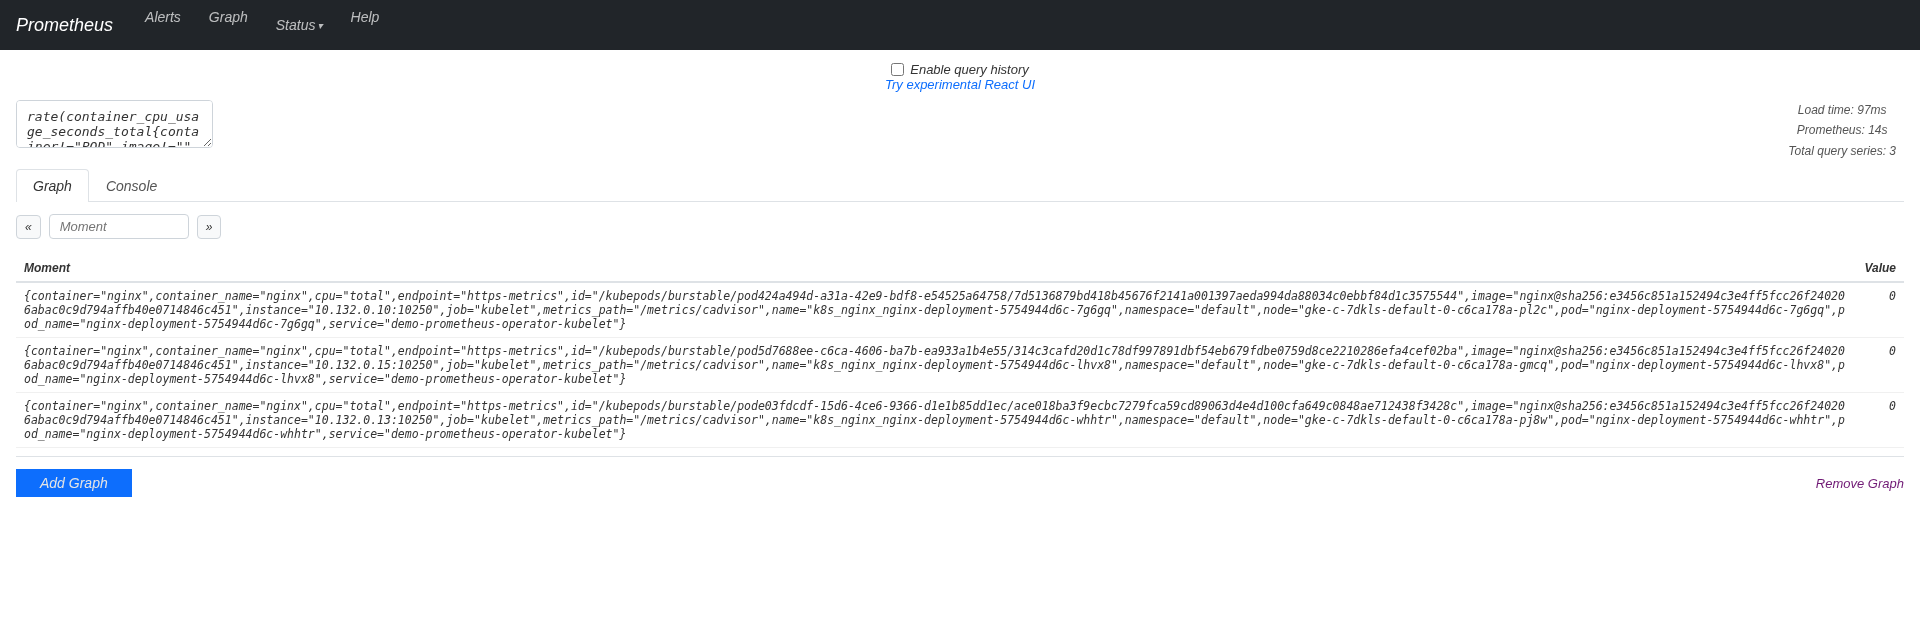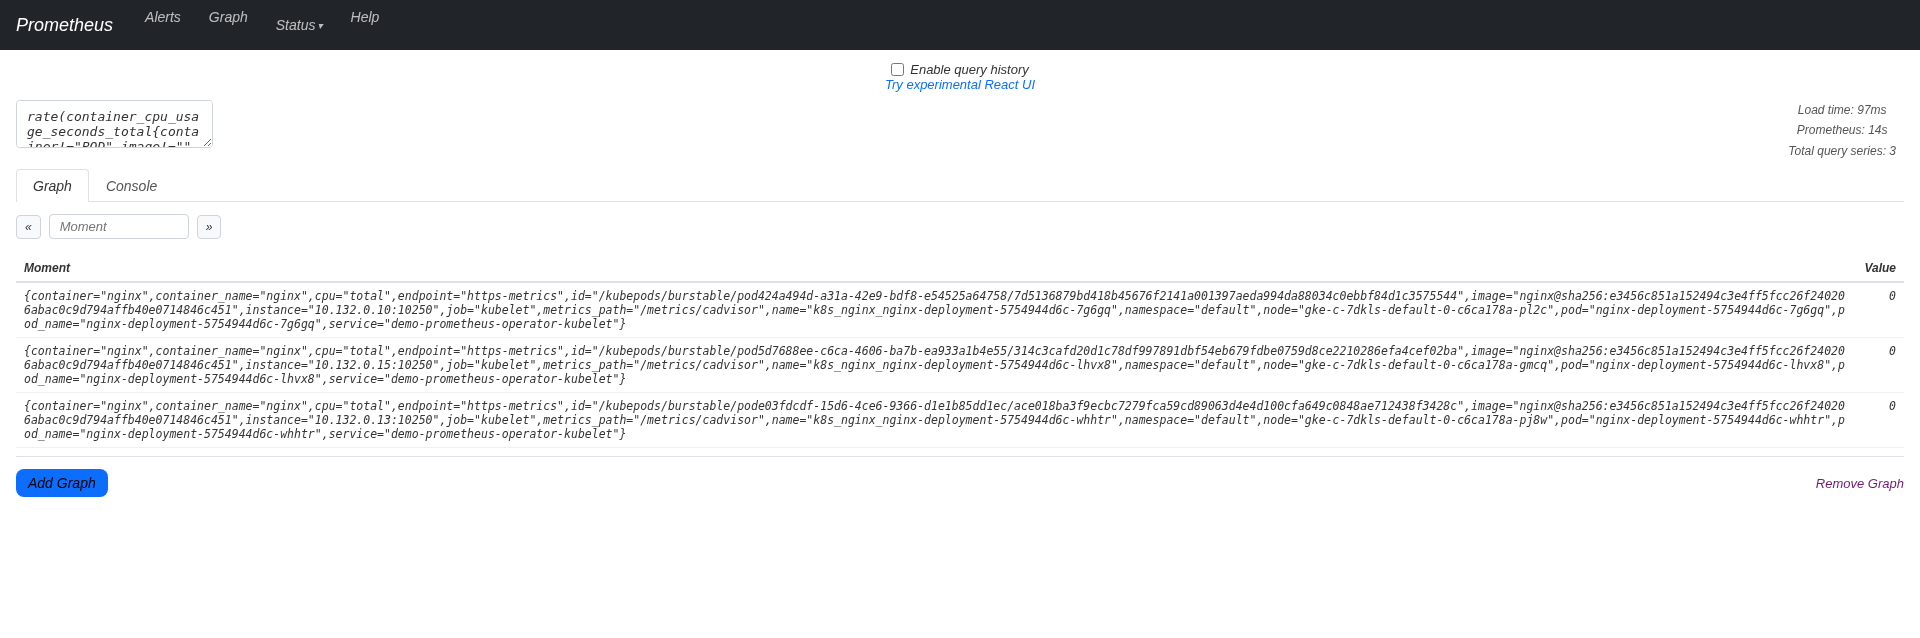--- a/index.html
+++ b/index.html
@@ -201,24 +201,24 @@
     .footer-row {
       display: flex;
       justify-content: space-between;
       align-items: center;
       padding: 12px 0 4px 0;
       border-top: 1px solid #dee2e6;
       margin-top: 8px;
     }
     .btn-add-graph {
       background: #0d6efd;
-      color: #000000;
+      color: #e5e5e5;
       border: none;
-      padding: 6px 12px;
-      border-radius: 8px;
+      padding: 6px 24px;
+      border-radius: 0;
       font-size: 14px;
       cursor: pointer;
     }
     .remove-graph-link {
       color: #701a75;
       text-decoration: none;
       font-size: 13px;
       cursor: pointer;
     }
 

